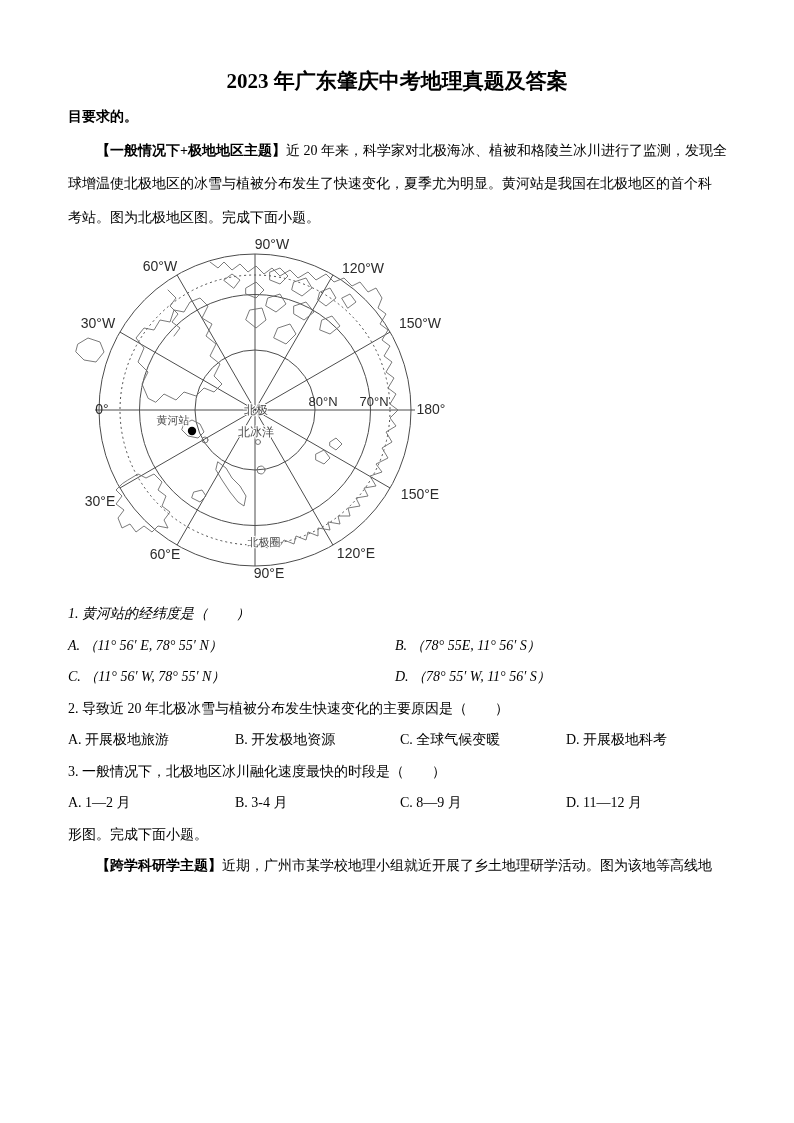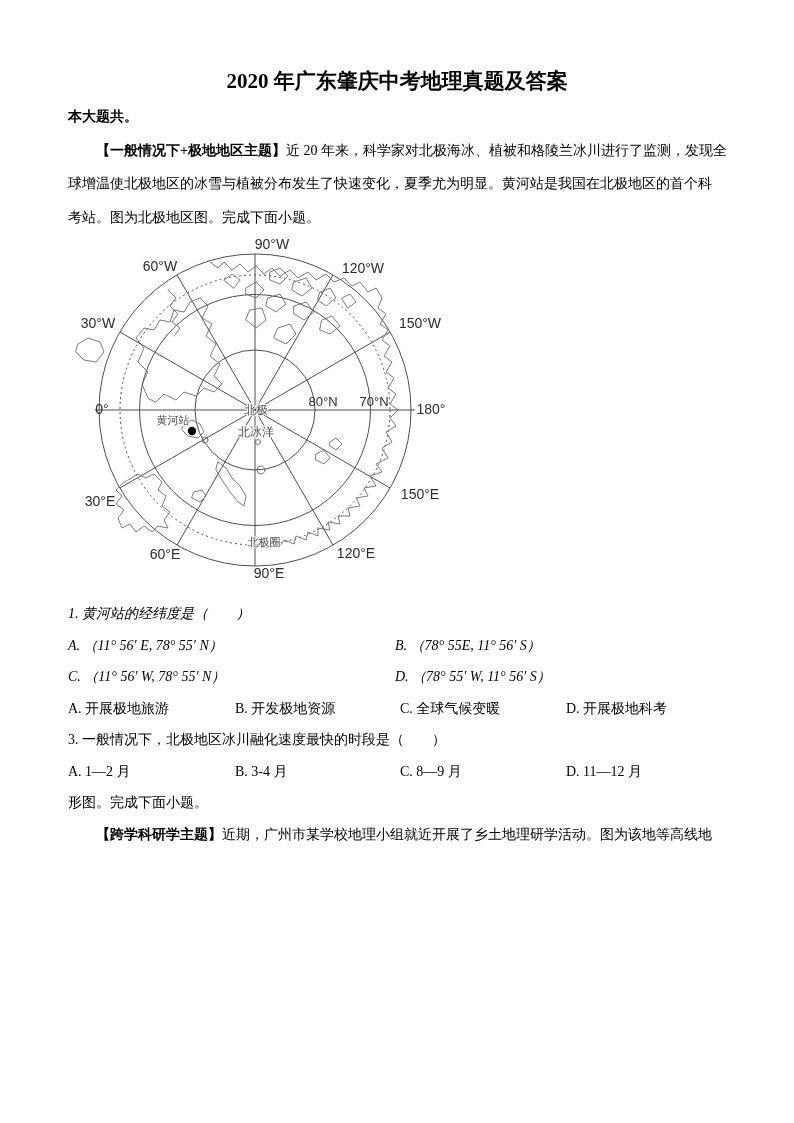--- a/index.html
+++ b/index.html
@@ -26,25 +26,25 @@
   .latlbl{font-family:"Liberation Sans","DejaVu Sans",sans-serif;font-size:13px;fill:#2b2b2b;text-anchor:middle;}
   .cjkmap{font-family:"Liberation Serif","DejaVu Serif",serif;font-size:12px;fill:#4a4a4a;text-anchor:middle;
           paint-order:stroke;stroke:#ffffff;stroke-width:2px;}
   .cjkmap.small{font-size:11px;}
 </style>
 </head>
 <body>
 
 <div class="page">
 
-  <div class="title">2020 年广东肇庆中考地理真题及答案</div>
+  <div class="title">2023 年广东肇庆中考地理真题及答案</div>
 
   <div class="content">
 
-    <div class="ln b">本大题共。</div>
+    <div class="ln b">目要求的。</div>
 
     <div class="ln indent"><span class="b">【一般情况下+极地地区主题】</span><span>近 20 年来，科学家对北极海冰、植被和格陵兰冰川进行了监测，发现全</span></div>
     <div class="ln">球增温使北极地区的冰雪与植被分布发生了快速变化，夏季尤为明显。黄河站是我国在北极地区的首个科</div>
     <div class="ln">考站。图为北极地区图。完成下面小题。</div>
 
     <div class="mapwrap">
       <svg width="380" height="352" viewBox="0 0 380 352">
 
         <circle class="grid" cx="183" cy="176" r="156"></circle>
         <circle class="griddot" cx="183" cy="176" r="135"></circle>
@@ -106,20 +106,21 @@
     <div class="qln q-first">1. 黄河站的经纬度是（　　）</div>
     <div class="qln optrow2">
       <span class="optcell">A. （11° 56′ E, 78° 55′ N）</span>
       <span class="optcell">B. （78° 55E, 11° 56′ S）</span>
     </div>
     <div class="qln optrow2">
       <span class="optcell">C. （11° 56′ W, 78° 55′ N）</span>
       <span class="optcell">D. （78° 55′ W, 11° 56′ S）</span>
     </div>
 
+    <div class="qln">2. 导致近 20 年北极冰雪与植被分布发生快速变化的主要原因是（　　）</div>
     <div class="qln optrow4">
       <span class="optcell">A. 开展极地旅游</span>
       <span class="optcell">B. 开发极地资源</span>
       <span class="optcell">C. 全球气候变暖</span>
       <span class="optcell">D. 开展极地科考</span>
     </div>
 
     <div class="qln">3. 一般情况下，北极地区冰川融化速度最快的时段是（　　）</div>
     <div class="qln optrow4">
       <span class="optcell">A. 1—2 月</span>

